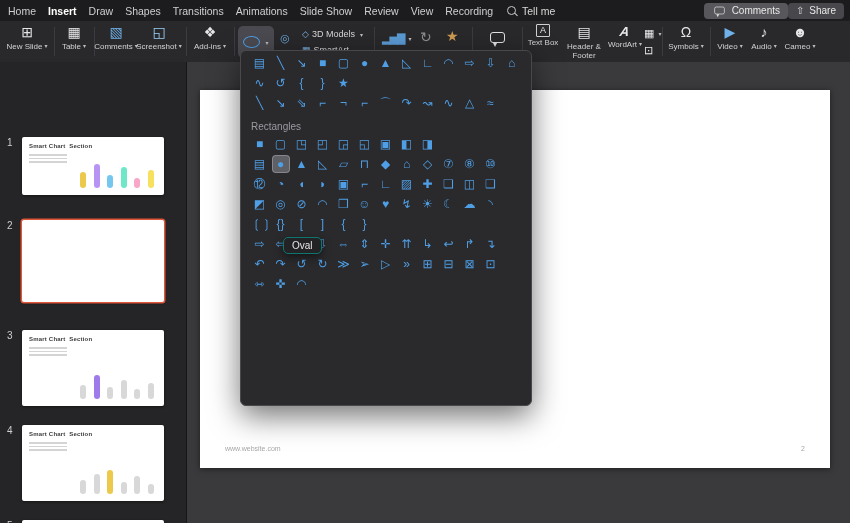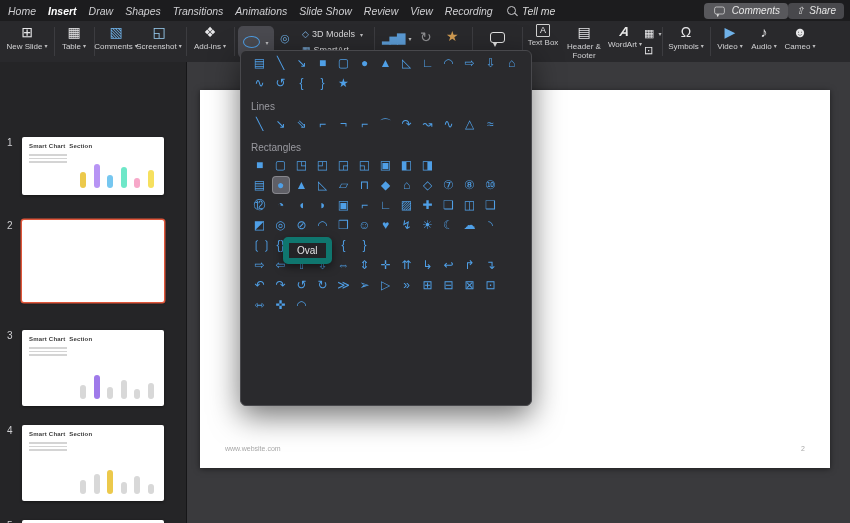--- a/index.html
+++ b/index.html
@@ -1,20 +1,20 @@
 <!DOCTYPE html>
 <html><head>
 <meta charset="utf-8">
 <style>
   html,body{margin:0;padding:0;background:#222;}
   .app{position:relative;width:850px;height:523px;background:#333335;overflow:hidden;
        font-family:"Liberation Sans",sans-serif;cursor:default;user-select:none;}
 
   
-  .menubar{position:absolute;top:0;left:0;right:0;height:21px;background:#1c1c1e;font-style:italic;}
+  .menubar{position:absolute;top:0;left:0;right:0;height:21px;background:#1c1c1e;}
   .tabs{position:absolute;left:8px;top:0;height:21px;display:flex;align-items:center;gap:12px;}
   .tab{font-size:10.5px;color:#cfcfd2;white-space:nowrap;}
   .tab.active{color:#ffffff;font-weight:700;}
   .tellme{position:absolute;left:507px;top:0;height:21px;display:flex;align-items:center;gap:6px;font-size:10.5px;color:#d8d8d8;}
   .mag{position:relative;width:7px;height:7px;border:1.2px solid #c9c9cc;border-radius:50%;display:inline-block;}
   .mag::after{content:"";position:absolute;width:4px;height:1.3px;background:#c9c9cc;right:-3.2px;bottom:-1.2px;transform:rotate(45deg);}
   .pill{position:absolute;top:2.5px;height:16px;border-radius:4px;background:#58585c;display:flex;align-items:center;gap:5px;font-size:10px;color:#e8e8e8;padding:0 8px;}
   .pill.comments{right:62px;text-align:center;}
   .pill.share{right:6px;background:#48484c;}
   .shareic{font-size:10px;color:#d8d8d8;line-height:10px;}
@@ -59,21 +59,21 @@
   .slide-footer-url{position:absolute;left:25px;bottom:16px;font-size:7px;color:#a8a8a8;}
   .slide-page-num{position:absolute;right:25px;bottom:16px;font-size:7px;color:#a8a8a8;}
 
   
   .shapes-panel{position:absolute;left:240px;top:50px;width:290px;height:352px;background:#2a2a2d;
      border:1px solid #48484c;border-radius:6px;box-shadow:0 10px 30px rgba(0,0,0,.55);z-index:40;padding-top:2px;overflow:hidden;}
   .sec-title{margin:8px 0 2px 10px;font-size:10px;color:#9a9aa0;}
   .icon-row{display:flex;padding-left:8px;height:20px;}
   .shape-icon{width:16px;height:16px;margin:2px 2.5px;line-height:16px;text-align:center;font-size:12px;color:#4f9fe6;}
   .shape-icon.selected{background:#5f5f66;border-radius:3px;box-shadow:0 0 0 1px #87878d;}
-  .tooltip{position:absolute;left:283px;top:237px;background:#232326;border:6px solid #0f766e;border-radius:5px;
+  .tooltip{position:absolute;left:283px;top:237px;background:#232326;border:1px solid #0f766e;border-radius:5px;
      padding:2px 8px;font-size:10px;color:#e4e4e6;z-index:60;box-shadow:0 3px 8px rgba(0,0,0,.5);}
 </style>
 </head>
 <body>
 
 <div class="app">
 
   <div class="menubar">
     <div class="tabs">
         <span class="tab">Home</span>
@@ -290,21 +290,20 @@
           <span class="shape-icon">⇩</span>
           <span class="shape-icon">⌂</span>
         </div>
         <div class="icon-row">
           <span class="shape-icon">∿</span>
           <span class="shape-icon">↺</span>
           <span class="shape-icon">{</span>
           <span class="shape-icon">}</span>
           <span class="shape-icon">★</span>
         </div>
-        <div class="sec-title">Lines</div>
         <div class="icon-row">
           <span class="shape-icon">╲</span>
           <span class="shape-icon">↘</span>
           <span class="shape-icon">⇘</span>
           <span class="shape-icon">⌐</span>
           <span class="shape-icon">¬</span>
           <span class="shape-icon">⌐</span>
           <span class="shape-icon">⌒</span>
           <span class="shape-icon">↷</span>
           <span class="shape-icon">↝</span>

